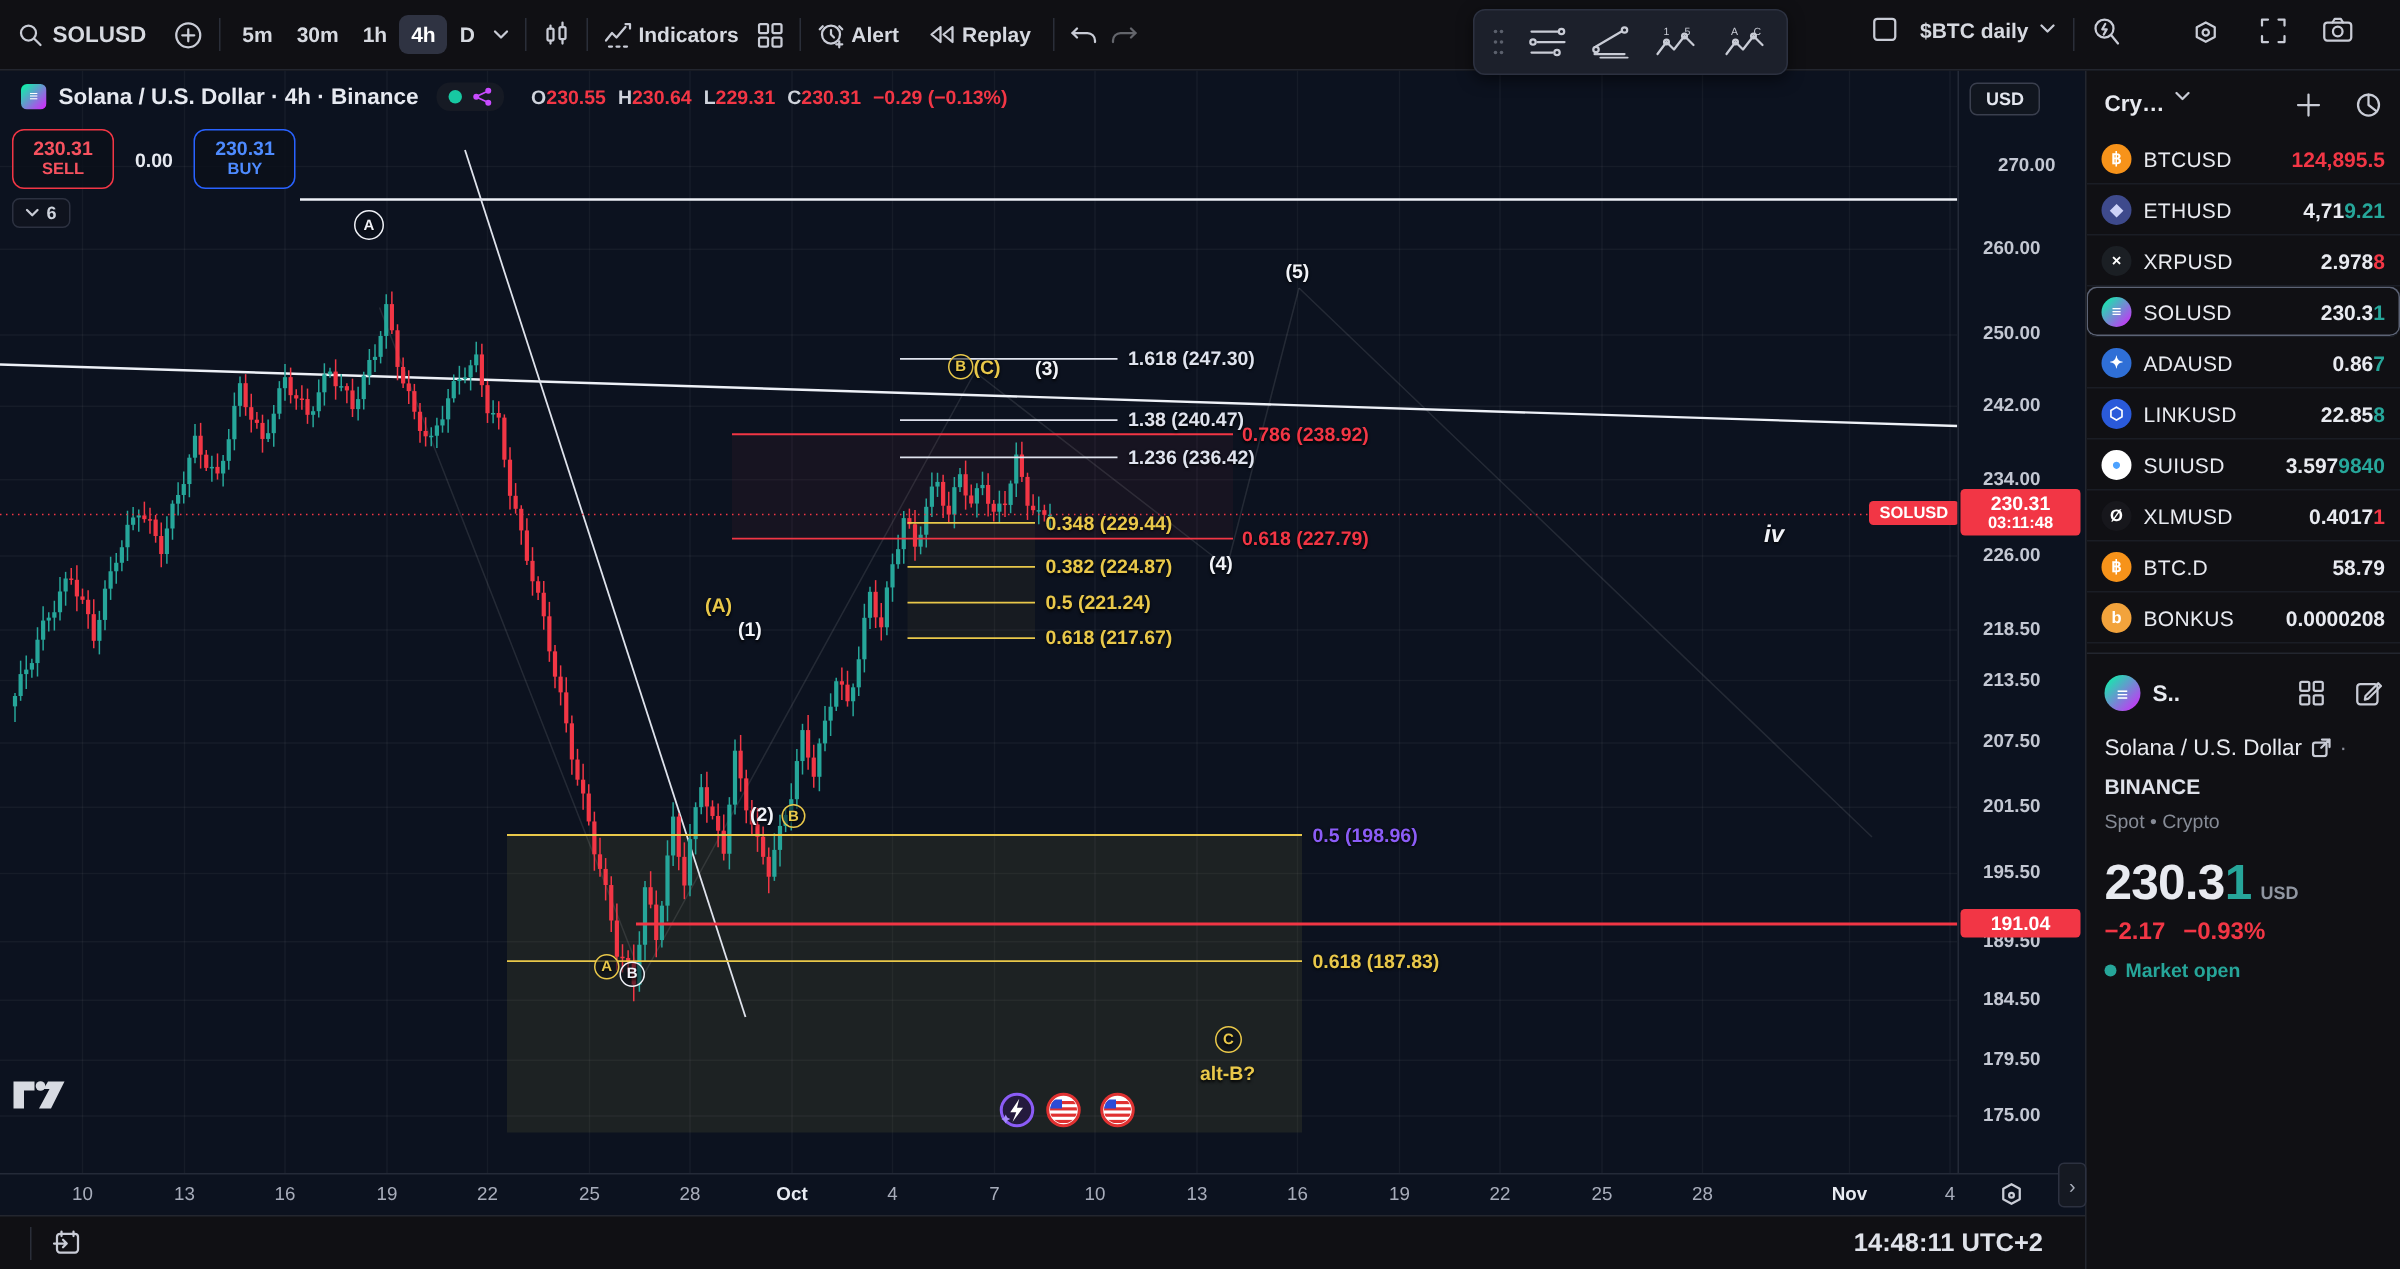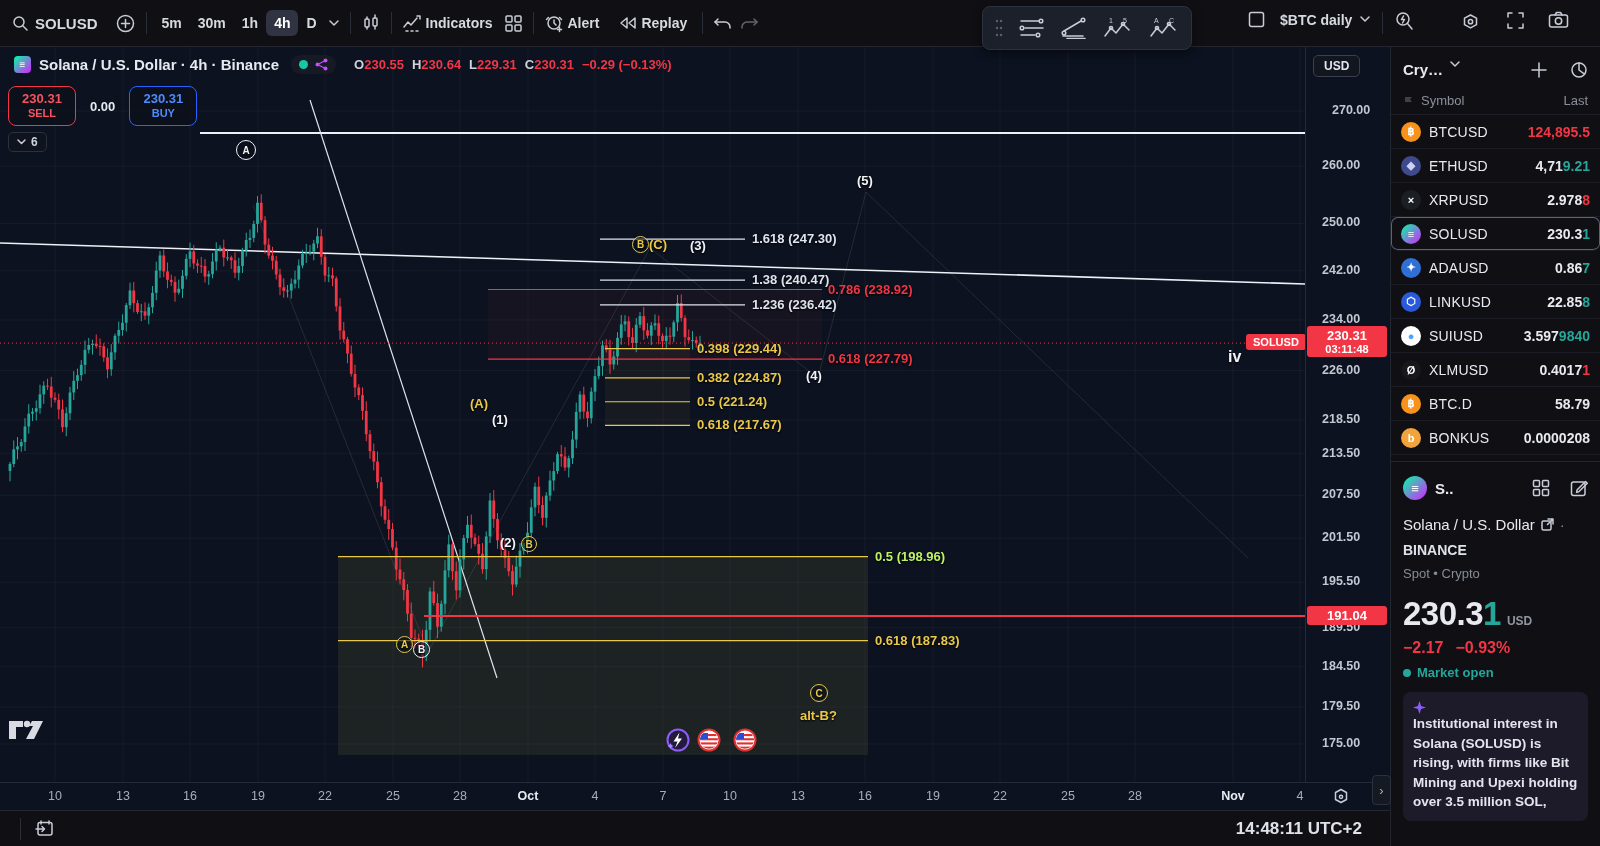--- a/index.html
+++ b/index.html
@@ -508,37 +508,37 @@
       <line x1="338" y1="640.6895858037943" x2="868" y2="640.6895858037943" stroke="#e9c84a" stroke-width="1.2"></line>
       <line x1="424" y1="615.9548072793425" x2="1305" y2="615.9548072793425" stroke="#f23645" stroke-width="2"></line>
       <line x1="0" y1="343.0803062459544" x2="1305" y2="343.0803062459544" stroke="#f23645" stroke-width="1" stroke-dasharray="1,3"></line>
     </svg>
   <div id="overlay">
       <div class="fib-label" style="left: 752px; top: 231.187px; color: rgb(223, 227, 238);">1.618 (247.30)</div>
       <div class="fib-label" style="left: 752px; top: 272.068px; color: rgb(223, 227, 238);">1.38 (240.47)</div>
       <div class="fib-label" style="left: 752px; top: 296.861px; color: rgb(223, 227, 238);">1.236 (236.42)</div>
       <div class="fib-label" style="left: 828px; top: 281.507px; color: rgb(242, 54, 69);">0.786 (238.92)</div>
       <div class="fib-label" style="left: 828px; top: 351.14px; color: rgb(242, 54, 69);">0.618 (227.79)</div>
-      <div class="fib-label" style="left: 697px; top: 340.605px; color: rgb(233, 200, 74);">0.398 (229.44)</div>
+      <div class="fib-label" style="left: 697px; top: 340.605px; color: rgb(233, 200, 74);">0.348 (229.44)</div>
       <div class="fib-label" style="left: 697px; top: 369.972px; color: rgb(233, 200, 74);">0.382 (224.87)</div>
       <div class="fib-label" style="left: 697px; top: 393.727px; color: rgb(233, 200, 74);">0.5 (221.24)</div>
       <div class="fib-label" style="left: 697px; top: 417.473px; color: rgb(233, 200, 74);">0.618 (217.67)</div>
-      <div class="fib-label" style="left: 875px; top: 548.662px; color: #bef264; text-align: right;">0.5 (198.96)</div>
+      <div class="fib-label" style="left: 875px; top: 548.662px; color: #8b5cf6; text-align: right;">0.5 (198.96)</div>
       <div class="fib-label" style="left: 875px; top: 632.69px; color: rgb(233, 200, 74);">0.618 (187.83)</div>
       <div class="wave circ" style="left: 236px; top: 140px; color: rgb(241, 243, 248); width: 18px; height: 18px; border: 1.5px solid rgb(241, 243, 248);">A</div>
       <div class="wave" style="left: 470px; top: 396px; color: rgb(233, 200, 74);">(A)</div>
       <div class="wave" style="left: 492px; top: 412px; color: rgb(241, 243, 248);">(1)</div>
       <div class="wave" style="left: 500px; top: 535px; color: rgb(241, 243, 248);">(2)</div>
       <div class="wave circ" style="left: 521px; top: 536px; color: rgb(233, 200, 74); width: 14px; height: 14px; border: 1.5px solid rgb(233, 200, 74);">B</div>
       <div class="wave circ" style="left: 632px; top: 236px; color: rgb(233, 200, 74); width: 15px; height: 15px; border: 1.5px solid rgb(233, 200, 74);">B</div>
       <div class="wave" style="left: 649px; top: 237px; color: rgb(233, 200, 74);">(C)</div>
       <div class="wave" style="left: 690px; top: 238px; color: rgb(241, 243, 248);">(3)</div>
       <div class="wave" style="left: 857px; top: 173px; color: rgb(241, 243, 248);">(5)</div>
       <div class="wave" style="left: 806px; top: 368px; color: rgb(241, 243, 248);">(4)</div>
-      <div class="wave" style="left: 1228px; top: 348px; color: rgb(241, 243, 248); font-size: 16px;">iv</div>
+      <div class="wave" style="left: 1176px; top: 348px; color: rgb(241, 243, 248); font-size: 16px; font-style: italic;">iv</div>
       <div class="wave circ" style="left: 396px; top: 636px; color: rgb(233, 200, 74); width: 15px; height: 15px; border: 1.5px solid rgb(233, 200, 74);">A</div>
       <div class="wave circ" style="left: 413px; top: 641px; color: rgb(241, 243, 248); width: 15px; height: 15px; border: 1.5px solid rgb(241, 243, 248);">B</div>
       <div class="wave circ" style="left: 810px; top: 684px; color: rgb(233, 200, 74); width: 16px; height: 16px; border: 1.5px solid rgb(233, 200, 74);">C</div>
       <div class="wave" style="left: 800px; top: 708px; color: rgb(233, 200, 74);">alt-B?</div>
       <div class="evt" style="left: 666px; top: 728px;">
         <svg width="24" height="24" viewBox="0 0 24 24">
           <circle cx="12" cy="12" r="10.5" fill="#241a3d" stroke="#8b5cf6" stroke-width="2"></circle>
           <path d="M13.5 4.5l-6 9h4l-2.5 6.5 7-9.5h-4z" fill="#fff"></path>
           <path d="M4.5 15l1 2 2 1-2 1-1 2-1-2-2-1 2-1z" fill="#a78bfa"></path>
         </svg>
@@ -861,27 +861,20 @@
         </svg>
       <span style="margin-left:auto;display:flex;gap:22px;align-items:center;">
         <svg width="18" height="18" viewBox="0 0 18 18">
             <path d="M9 2v14M2 9h14" class="ic"></path>
           </svg>
         <svg width="18" height="18" viewBox="0 0 18 18">
             <circle cx="9" cy="9" r="7" class="ic"></circle>
             <path d="M9 2v7l5.5 4.2" class="ic"></path>
           </svg>
       </span>
-    </div>
-    <div id="wl-cols">
-      <svg width="12" height="12" viewBox="0 0 12 12" style="margin-right:6px;">
-          <path d="M2 1v10M2 2h7l-2 2.5L9 7H2" fill="#3c414c"></path>
-        </svg>
-      <span>Symbol</span>
-      <span style="margin-left:auto;">Last</span>
     </div>
     <div id="wl-rows">
         <div class="wl-row">
           <span class="coin" style="background: rgb(247, 147, 26);">฿</span>
           <span class="wl-sym">BTCUSD</span>
           <span class="wl-val"><span style="color: rgb(242, 54, 69);">124,895.5</span></span>
         </div>
         <div class="wl-row">
           <span class="coin" style="background: rgb(62, 74, 140); color: rgb(205, 211, 248);">◆</span>
           <span class="wl-sym">ETHUSD</span>
@@ -963,22 +956,17 @@
         <span class="unit">USD</span>
       </div>
       <div id="p2-change">
         <span>−2.17</span>
         <span>−0.93%</span>
       </div>
       <div id="p2-status">
         <span style="width:8px;height:8px;border-radius:50%;background:#26a69a;"></span>
         <span>Market open</span>
       </div>
-      <div id="news-card">
-        <svg width="13" height="13" viewBox="0 0 13 13" style="vertical-align:-1px;margin-right:4px;">
-            <path d="M6.5 0l1.6 4.9L13 6.5 8.1 8.1 6.5 13 4.9 8.1 0 6.5l4.9-1.6z" fill="#8b5cf6"></path>
-          </svg><span>Institutional interest in Solana (SOLUSD) is rising, with firms like Bit Mining and Upexi holding over 3.5 million SOL,</span>
-      </div>
     </div>
   </div>
 
   <div id="collapse-tab">›</div>
 </div>
 
 </body></html>

